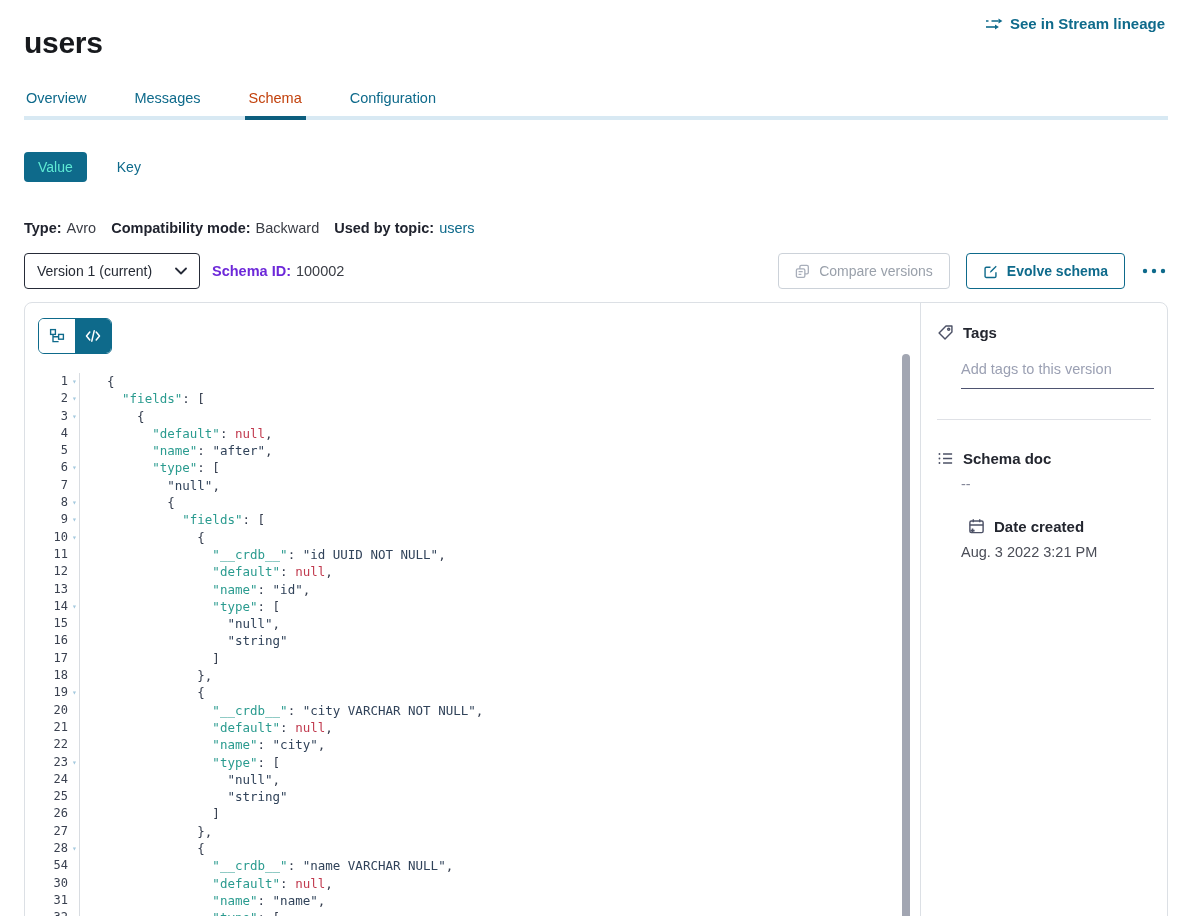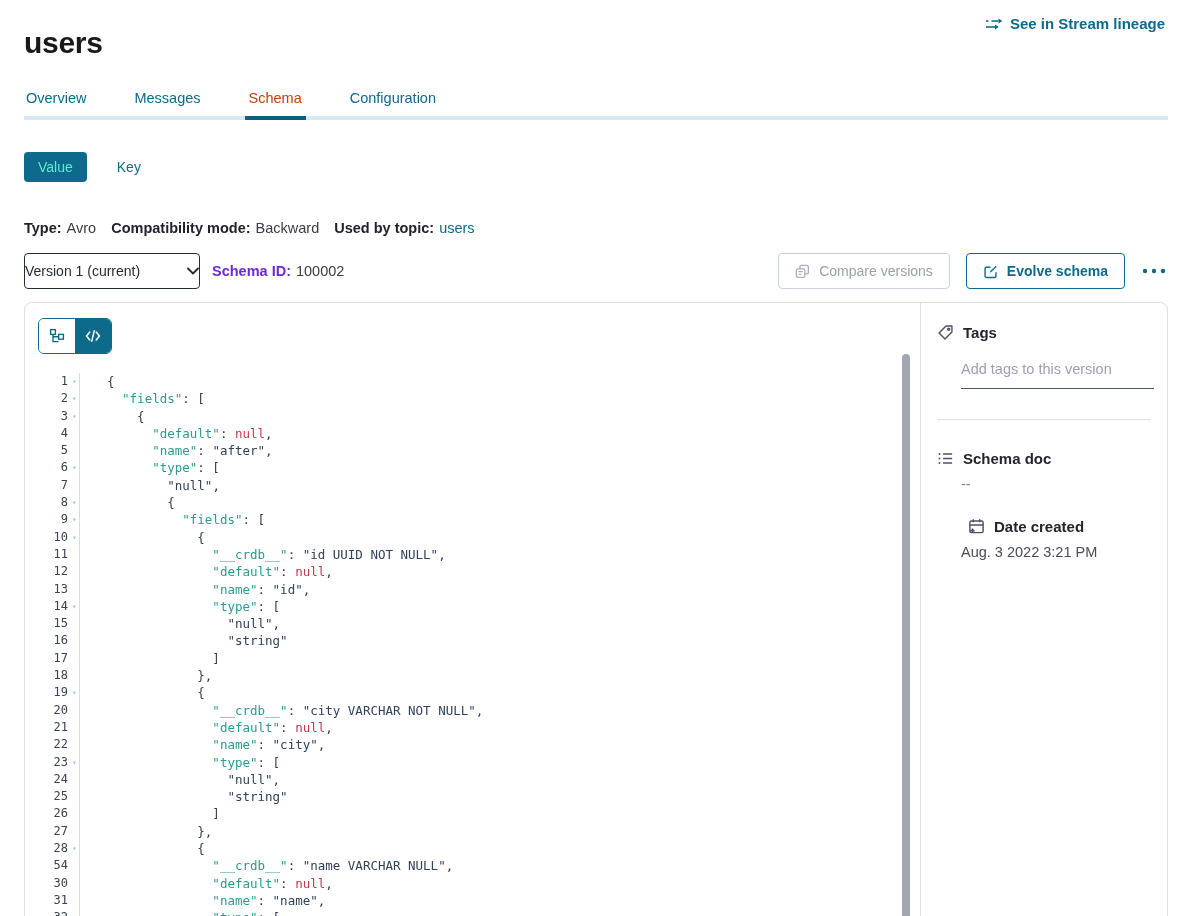--- a/index.html
+++ b/index.html
@@ -31,21 +31,21 @@
 
   
   .meta-row { left:24px; top:220px; display:flex; align-items:baseline; font-size:14.5px; color:#3a3d45; }
   .meta-label { font-weight:700; color:#20232e; margin-right:5px; }
   .meta-gap { width:15px; }
   .meta-link { color:#0e6a8b; cursor:pointer; }
 
   
   .controls { left:24px; top:253px; width:1144px; display:flex; align-items:center; }
   .version-select { width:176px; height:36px; border:1px solid #262b38; border-radius:4px;
-    display:flex; align-items:center; justify-content:space-between; padding:0 0;
+    display:flex; align-items:center; justify-content:space-between; padding:0 12px;
     font-size:14px; color:#262b35; cursor:pointer; background:#fff; }
   .schema-id { margin-left:12px; font-size:14.5px; color:#3a3d45; }
   .schema-id b { font-weight:700; color:#6d28d9; margin-right:5px; }
   .btn { height:36px; display:flex; align-items:center; gap:9px; padding:0 16px;
     border-radius:4px; background:#fff; font-size:14px; font-family:inherit; cursor:pointer; }
   .btn-compare { margin-left:auto; border:1px solid #ccd2d9; color:#9aa1ab; cursor:default; }
   .btn-evolve { margin-left:16px; border:1px solid #0e6a8b; color:#0e6a8b; font-weight:700; }
   .more-btn { margin-left:15px; display:flex; align-items:center; cursor:pointer; background:none; border:none; padding:4px 2px; }
 
   

